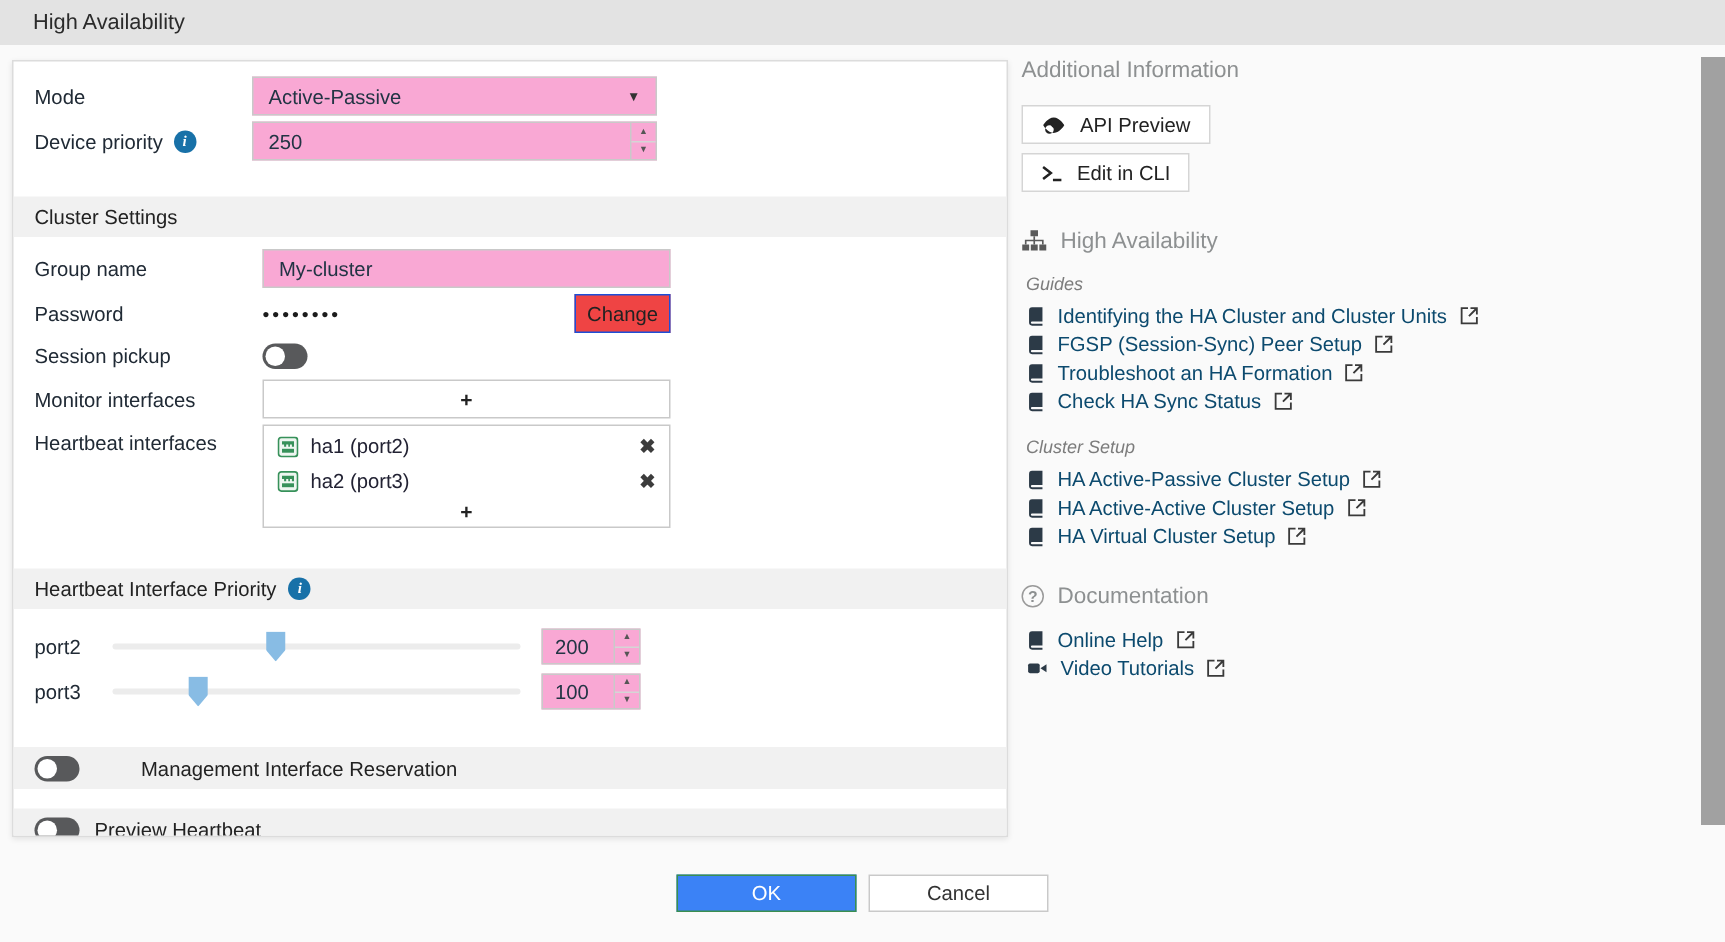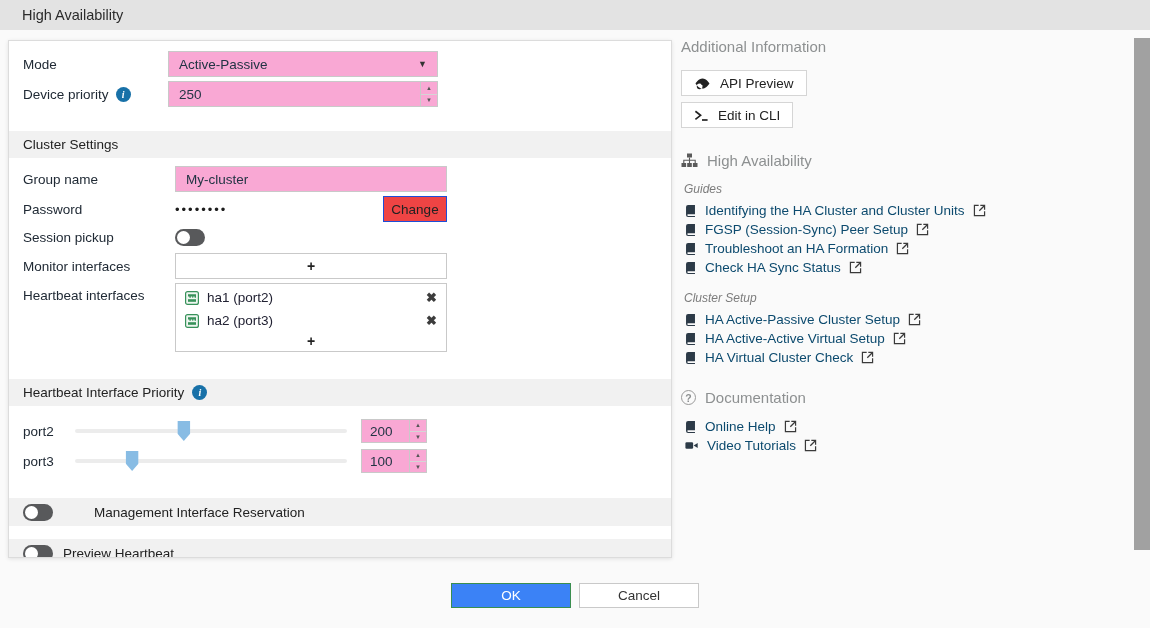--- a/index.html
+++ b/index.html
@@ -391,35 +391,35 @@
           <path d="M9 1v1.5h3.4L7.2 7.7l1.1 1.1 5.2-5.2V7H15V1z"></path>
         </svg>
       </span>
   </div>
   <div class="sb-link-row">
     <span class="icon">
         <svg width="13" height="14" viewBox="0 0 16 16">
           <path fill="#2c3a47" d="M13.5.5H5A2.5 2.5 0 002.5 3v10A2.5 2.5 0 005 15.5h8.5V14H5a1 1 0 010-2h8.5z"></path>
         </svg>
       </span>
-    <a class="sb-link">HA Active-Active Virtual Setup</a>
-    <span class="icon">
-        <svg width="13" height="13" viewBox="0 0 16 16" fill="#3a3a3a">
-          <path d="M13.5 9v4.5h-11v-11H7V1H1v14h14V9z"></path>
-          <path d="M9 1v1.5h3.4L7.2 7.7l1.1 1.1 5.2-5.2V7H15V1z"></path>
-        </svg>
-      </span>
-  </div>
-  <div class="sb-link-row">
-    <span class="icon">
-        <svg width="13" height="14" viewBox="0 0 16 16">
-          <path fill="#2c3a47" d="M13.5.5H5A2.5 2.5 0 002.5 3v10A2.5 2.5 0 005 15.5h8.5V14H5a1 1 0 010-2h8.5z"></path>
-        </svg>
-      </span>
-    <a class="sb-link">HA Virtual Cluster Check</a>
+    <a class="sb-link">HA Active-Active Cluster Setup</a>
+    <span class="icon">
+        <svg width="13" height="13" viewBox="0 0 16 16" fill="#3a3a3a">
+          <path d="M13.5 9v4.5h-11v-11H7V1H1v14h14V9z"></path>
+          <path d="M9 1v1.5h3.4L7.2 7.7l1.1 1.1 5.2-5.2V7H15V1z"></path>
+        </svg>
+      </span>
+  </div>
+  <div class="sb-link-row">
+    <span class="icon">
+        <svg width="13" height="14" viewBox="0 0 16 16">
+          <path fill="#2c3a47" d="M13.5.5H5A2.5 2.5 0 002.5 3v10A2.5 2.5 0 005 15.5h8.5V14H5a1 1 0 010-2h8.5z"></path>
+        </svg>
+      </span>
+    <a class="sb-link">HA Virtual Cluster Setup</a>
     <span class="icon">
         <svg width="13" height="13" viewBox="0 0 16 16" fill="#3a3a3a">
           <path d="M13.5 9v4.5h-11v-11H7V1H1v14h14V9z"></path>
           <path d="M9 1v1.5h3.4L7.2 7.7l1.1 1.1 5.2-5.2V7H15V1z"></path>
         </svg>
       </span>
   </div>
 
   <div class="sb-section-head">
     <span class="qmark">?</span>

